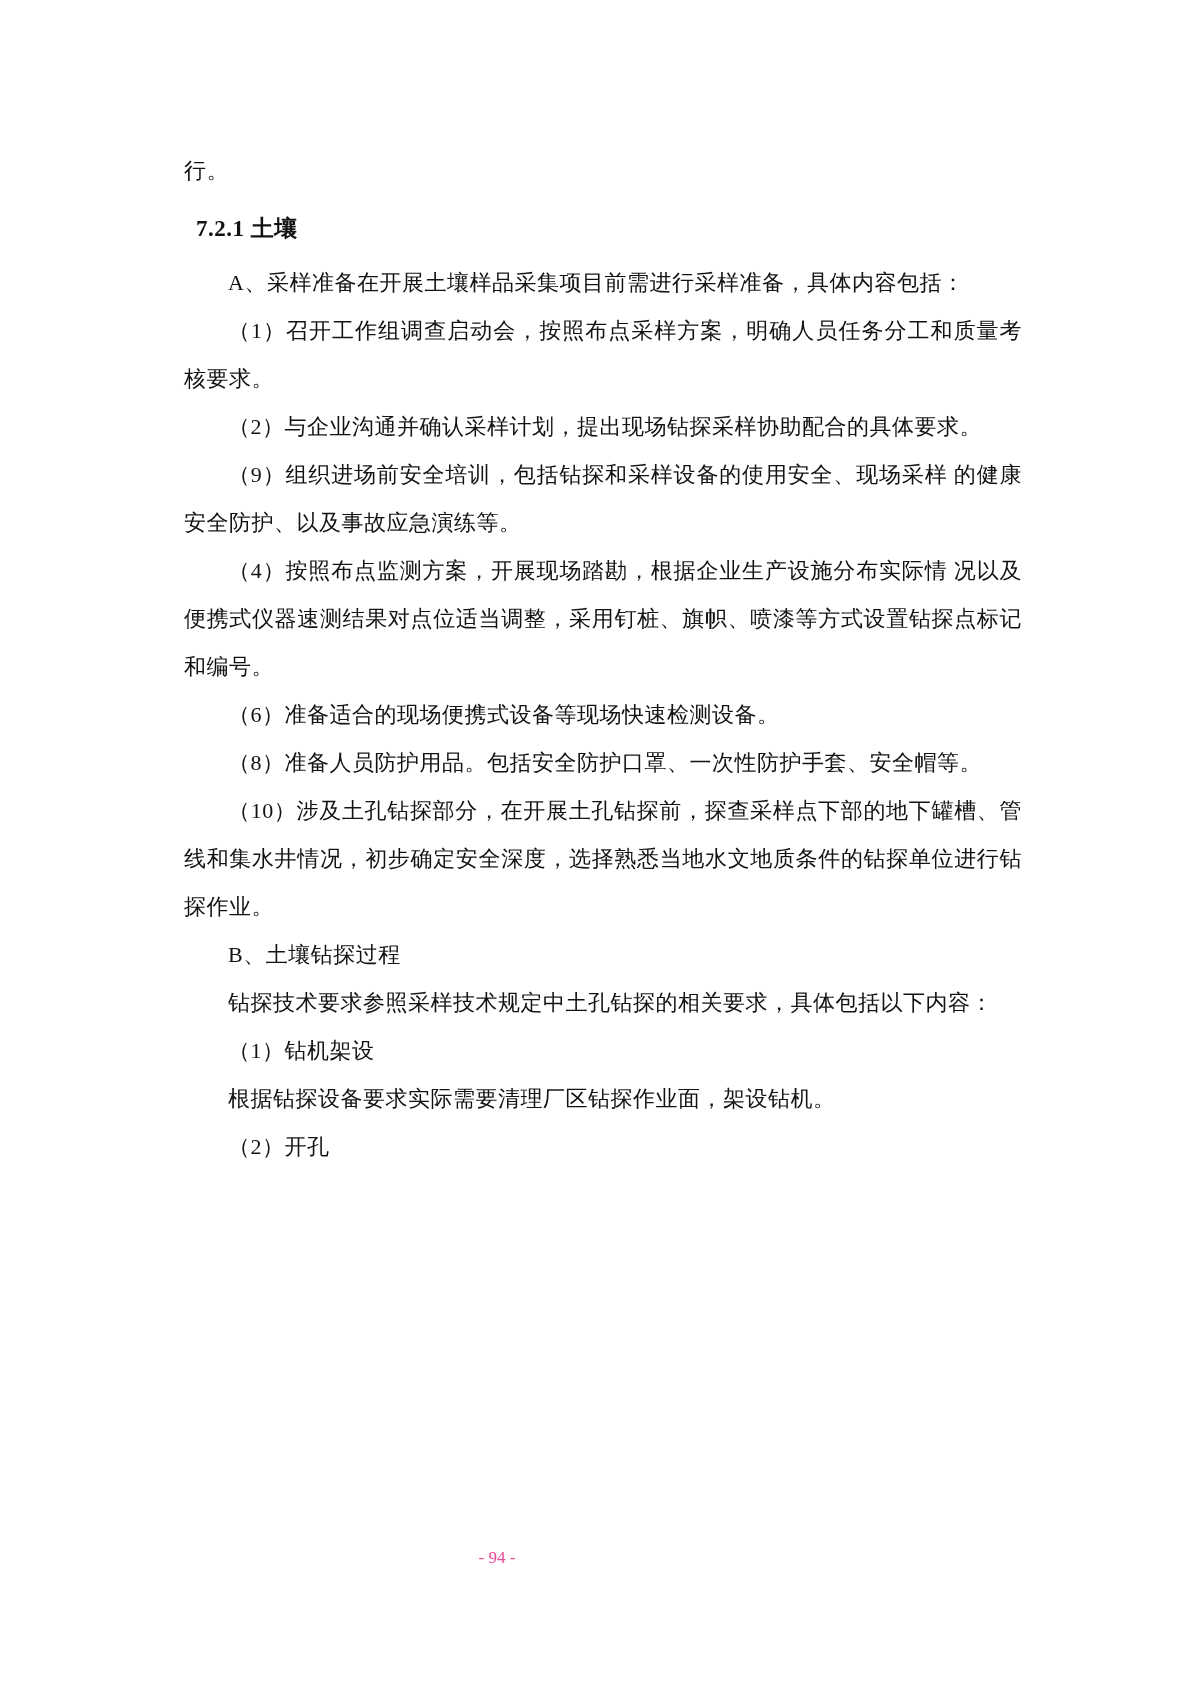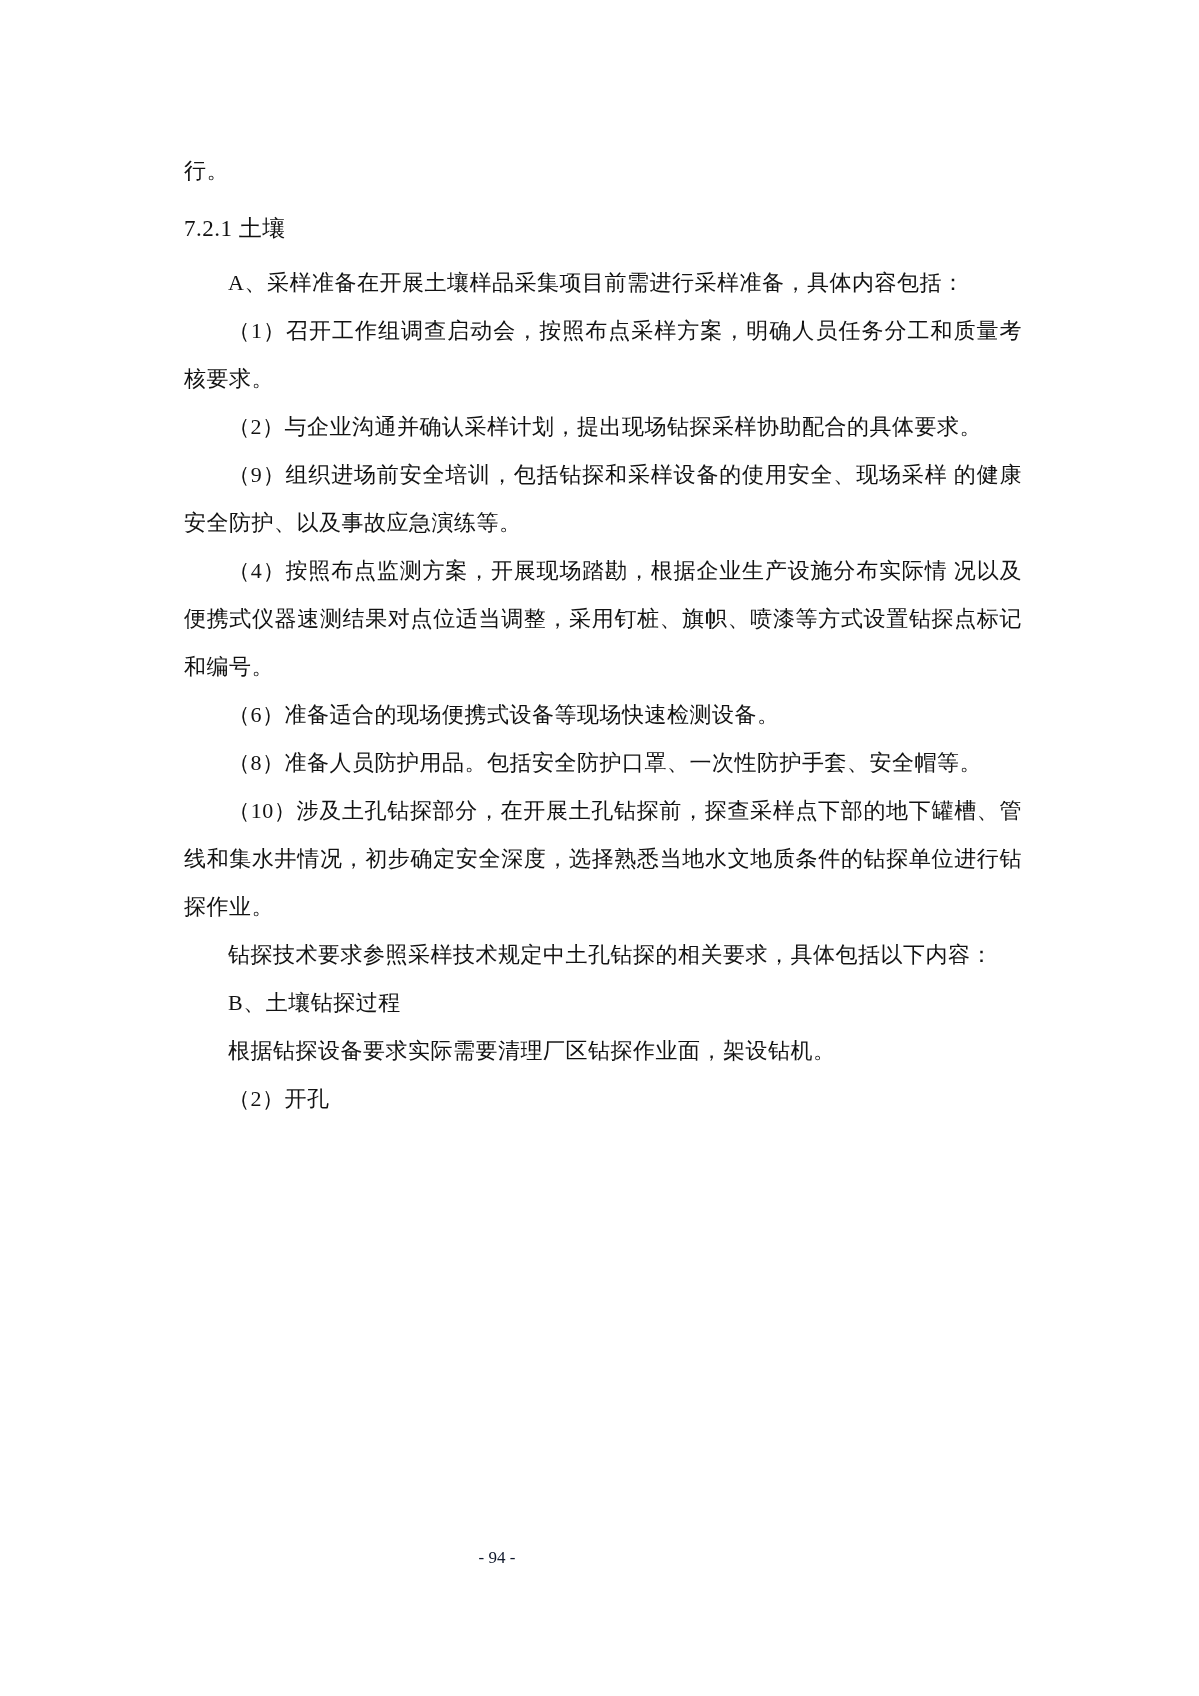--- a/index.html
+++ b/index.html
@@ -27,52 +27,53 @@
     font-size: 22px;
     line-height: 48px;
     text-align: justify;
     text-indent: 2em;
     letter-spacing: 0.5px;
   }
   .para.noindent {
     text-indent: 0;
   }
   .heading {
-    margin: 10px 0 6px 0;
+    margin: 10px 0 6px 12px;
     font-size: 23px;
-    font-weight: normal;
+    font-weight: bold;
     line-height: 48px;
     text-indent: 0;
     letter-spacing: 0.5px;
   }
   .footer {
     position: absolute;
     left: 0;
     width: 994px;
     top: 1546px;
     text-align: center;
     font-size: 17px;
     line-height: 24px;
-    color: #0f172a;
+    color: #ec4899;
   }
 </style>
 </head>
 <body>
 
 <div class="page">
   <div class="content">
     <p class="para noindent">行。</p>
     <p class="heading">7.2.1 土壤</p>
     <p class="para">A、采样准备在开展土壤样品采集项目前需进行采样准备，具体内容包括：</p>
     <p class="para">（1）召开工作组调查启动会，按照布点采样方案，明确人员任务分工和质量考核要求。</p>
     <p class="para">（2）与企业沟通并确认采样计划，提出现场钻探采样协助配合的具体要求。</p>
     <p class="para">（9）组织进场前安全培训，包括钻探和采样设备的使用安全、现场采样 的健康安全防护、以及事故应急演练等。</p>
     <p class="para">（4）按照布点监测方案，开展现场踏勘，根据企业生产设施分布实际情 况以及便携式仪器速测结果对点位适当调整，采用钉桩、旗帜、喷漆等方式设置钻探点标记和编号。</p>
     <p class="para">（6）准备适合的现场便携式设备等现场快速检测设备。</p>
     <p class="para">（8）准备人员防护用品。包括安全防护口罩、一次性防护手套、安全帽等。</p>
     <p class="para">（10）涉及土孔钻探部分，在开展土孔钻探前，探查采样点下部的地下罐槽、管线和集水井情况，初步确定安全深度，选择熟悉当地水文地质条件的钻探单位进行钻探作业。</p>
+    <p class="para">B、土壤钻探过程</p>
     <p class="para">钻探技术要求参照采样技术规定中土孔钻探的相关要求，具体包括以下内容：</p>
-    <p class="para">B、土壤钻探过程</p>
+    <p class="para">（1）钻机架设</p>
     <p class="para">根据钻探设备要求实际需要清理厂区钻探作业面，架设钻机。</p>
     <p class="para">（2）开孔</p>
   </div>
   <div class="footer">- 94 -</div>
 </div>
 
 </body></html>

